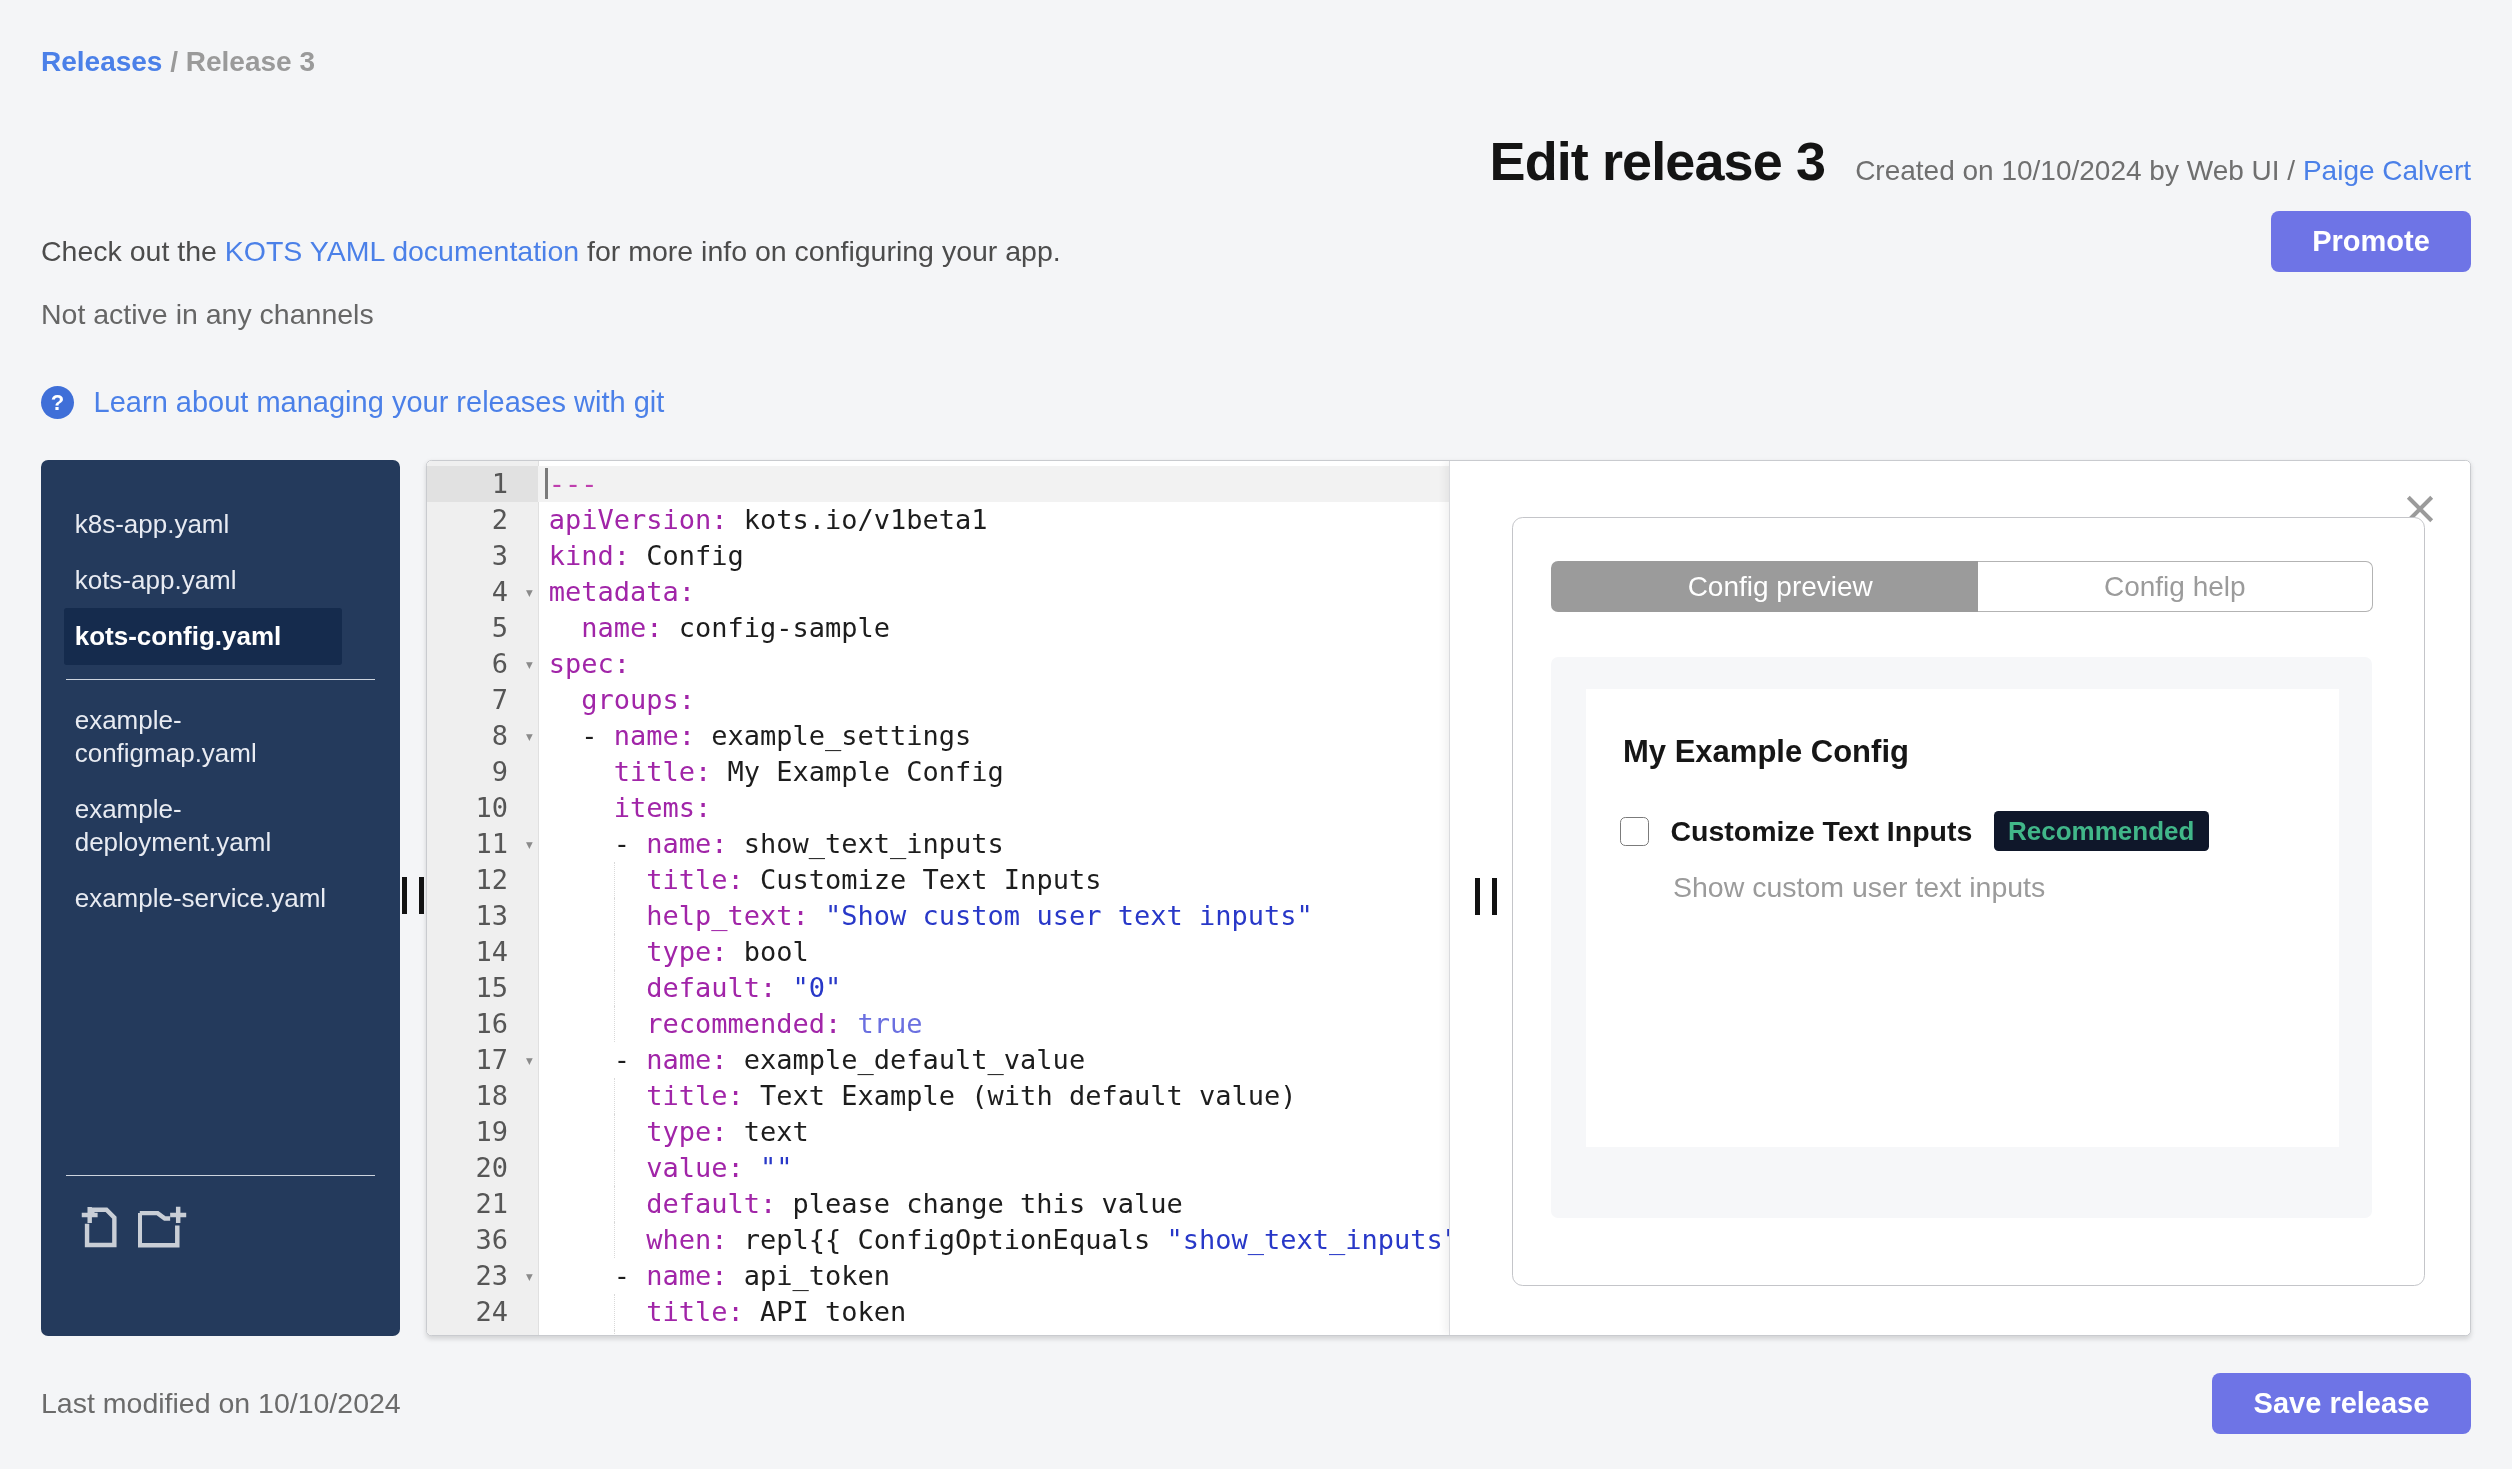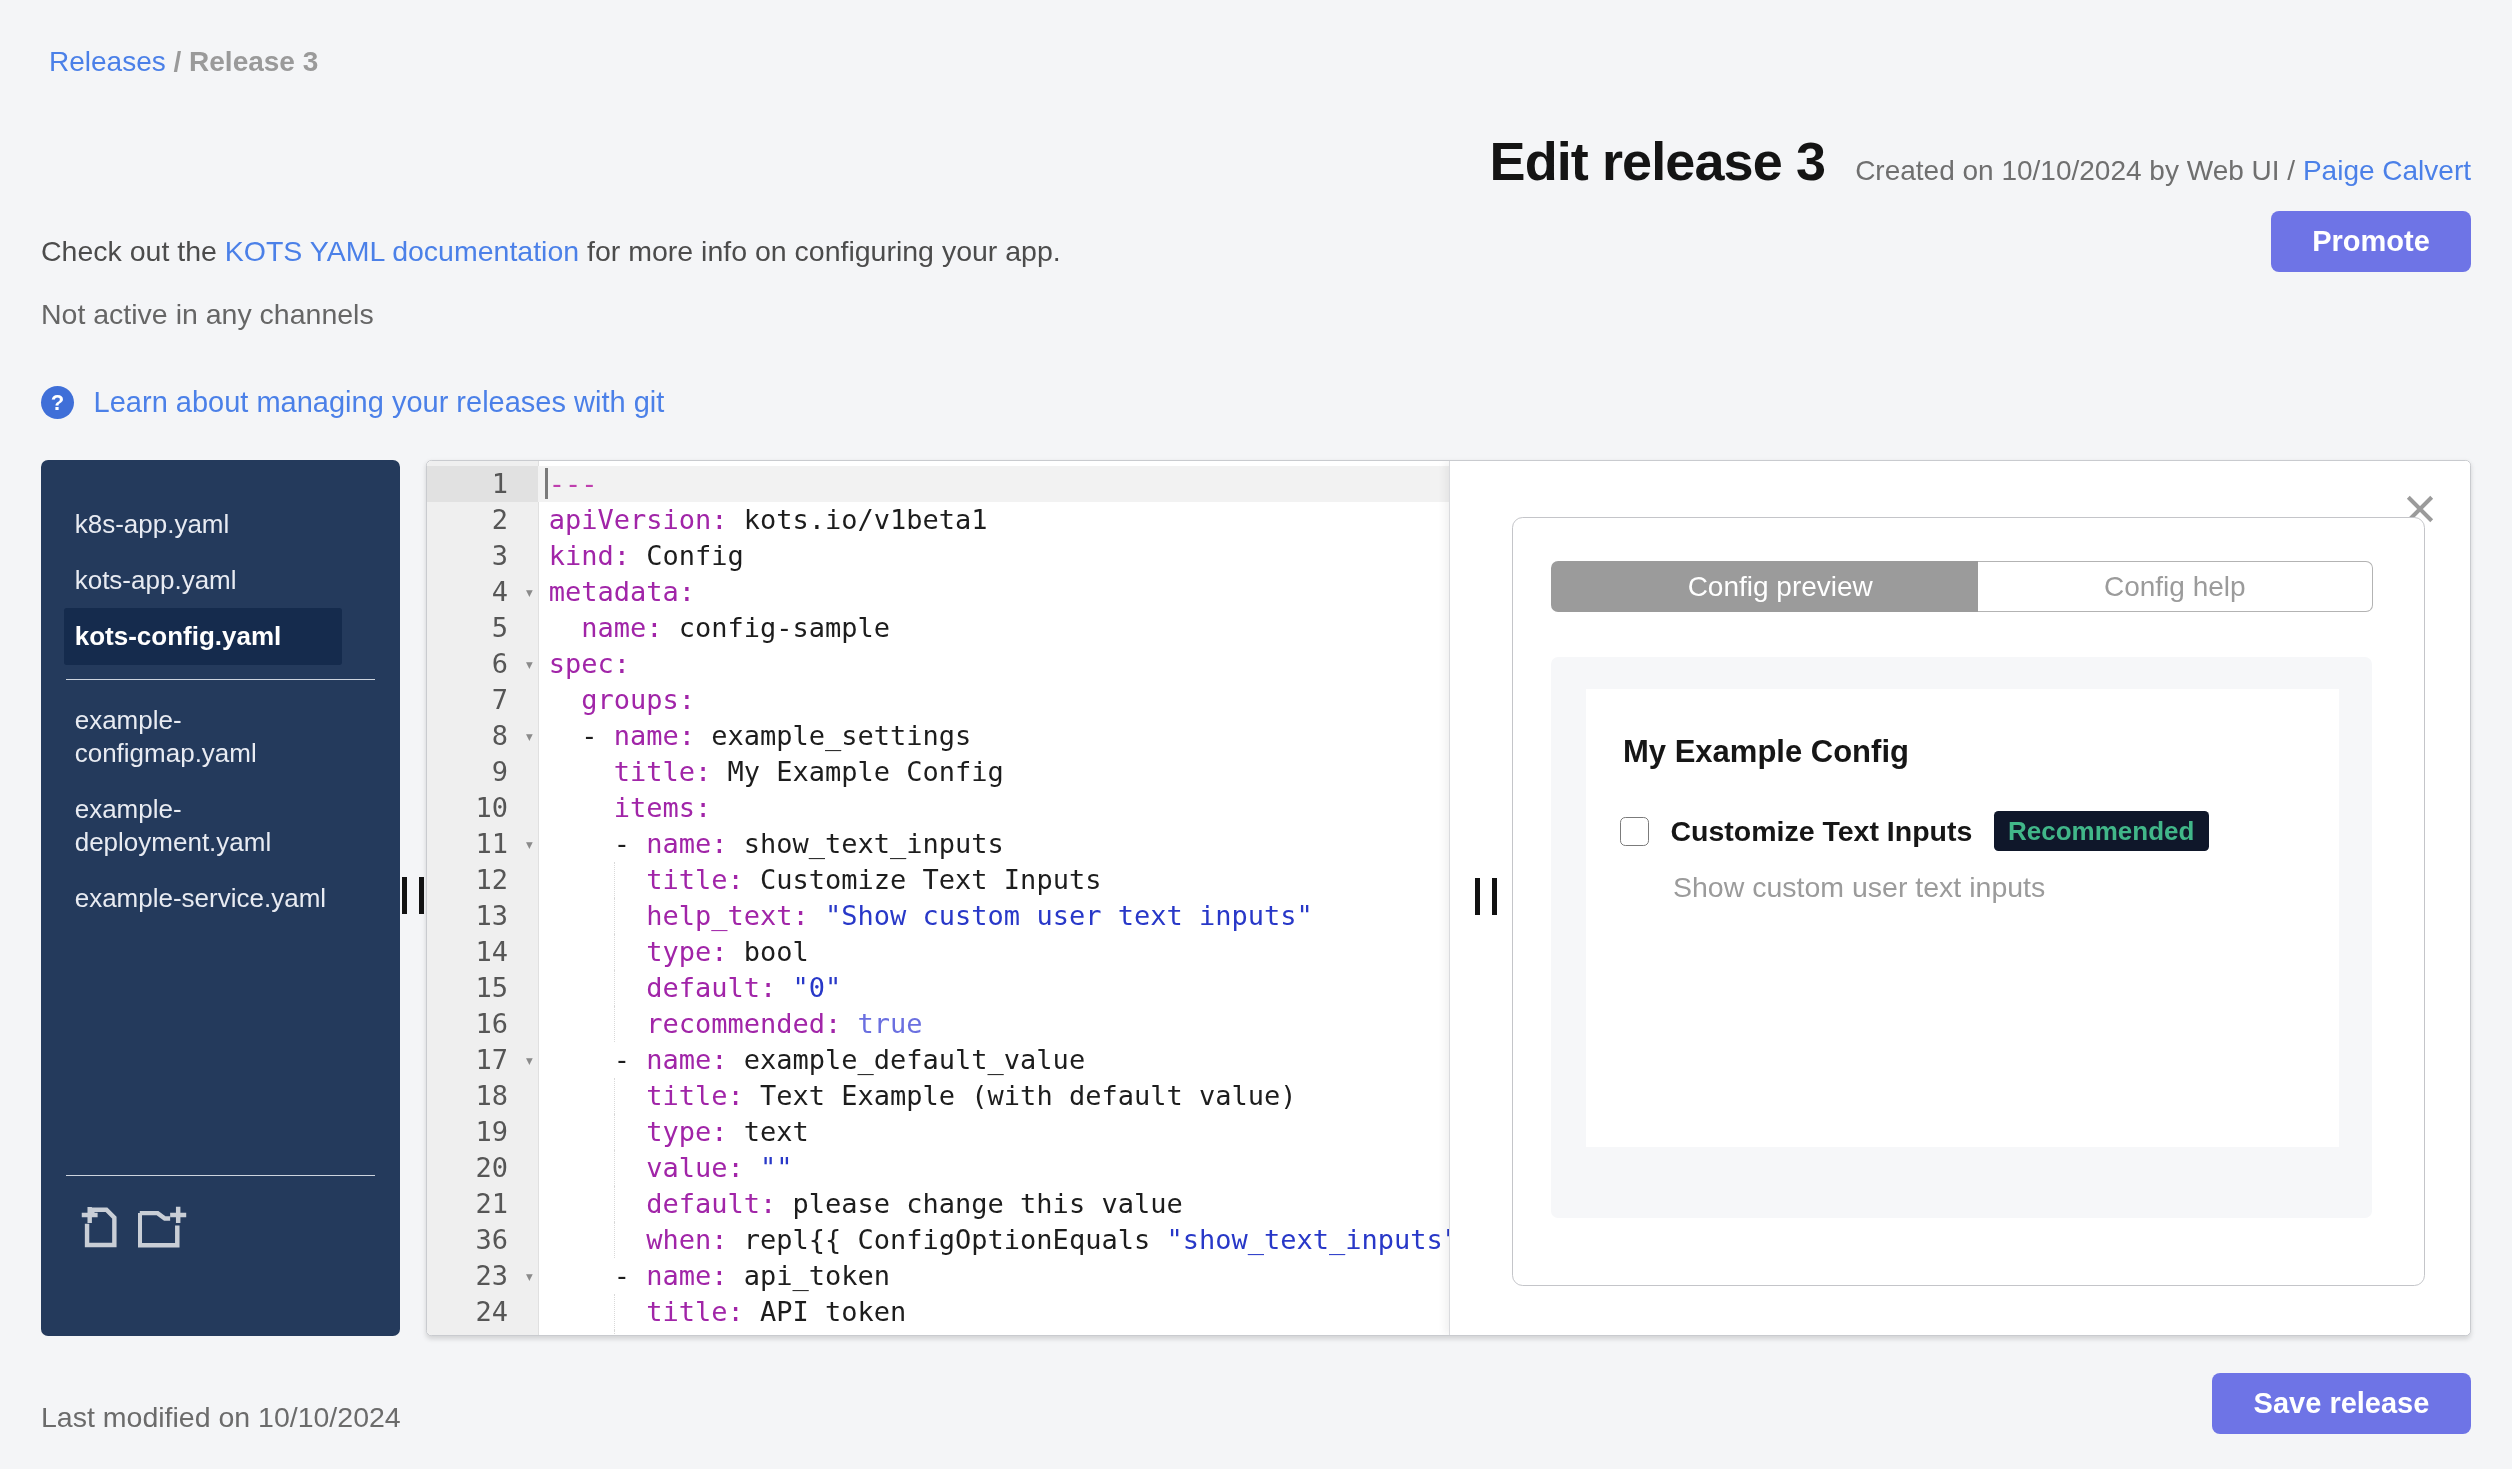--- a/index.html
+++ b/index.html
@@ -5,21 +5,21 @@
   * { margin:0; padding:0; box-sizing:border-box; }
   html,body { width:2512px; height:1469px; overflow:hidden; }
   body { background:#f4f5f7; font-family:"Liberation Sans", sans-serif; color:#333; }
   .page { position:relative; width:2512px; height:1469px; padding:46px 41px 0 41px; }
 
   a { text-decoration:none; cursor:pointer; }
   .link { color:#4b80e8; }
 
   
   .breadcrumb { font-size:28px; font-weight:600; color:#9a9a9a; }
-  .breadcrumb .link { font-weight:400;margin-left:8px; }
+  .breadcrumb .link { font-weight:700; }
   .title-row { margin-top:52px; display:flex; align-items:baseline; gap:30px;justify-content:flex-end; }
   .page-title { font-size:54px; font-weight:800; color:#141414; letter-spacing:-0.9px; }
   .created { font-size:28px; color:#6f6f6f; }
   .doc-row { margin-top:43px; font-size:28.5px; color:#4c4c4c; }
   .channel-status { margin-top:30px; font-size:28.5px; color:#666; }
   .git-row { margin-top:55px; display:flex; align-items:center; gap:19.6px; }
   .help-circle { width:33px; height:33px; border-radius:50%; background:#3f6fd8; color:#fff;
     font-size:22px; font-weight:700; display:flex; align-items:center; justify-content:center; }
   .git-row .link { font-size:29px; }
   .promote-btn { position:absolute; top:211px; right:41px; width:200px; height:61px;
@@ -89,21 +89,21 @@
   .config-group-title { margin:45px 0 0 37px; font-size:31px; font-weight:700; color:#161616; }
   .config-item-row { margin:41px 0 0 34px; display:flex; align-items:center; gap:21.4px; }
   .checkbox { width:29px; height:29px; border:1.8px solid #7b7b7b; border-radius:5.3px;
     background:#fff; cursor:pointer; flex:none; }
   .config-item-label { font-size:28.5px; font-weight:700; color:#161616; }
   .badge { background:#0f172a; color:#41b789; font-size:26px; font-weight:600;
     padding:4.5px 14.3px; border-radius:4.5px; }
   .config-item-help { margin:19.6px 0 0 87px; font-size:28.5px; color:#9b9b9b; }
 
   
-  .footer-row { margin-top:37px; display:flex; align-items:flex-end; justify-content:space-between; }
+  .footer-row { margin-top:37px; display:flex; align-items:center; justify-content:space-between; }
   .last-modified { font-size:28.5px; color:#6b6b6b; }
   .save-btn { width:259px; height:61px; background:#6e74e6; color:#fff; border:none;
     border-radius:8px; font-size:29px; font-weight:700; font-family:"Liberation Sans",sans-serif;
     cursor:pointer; }
 </style>
 </head>
 <body>
 
 <div class="page">
 

